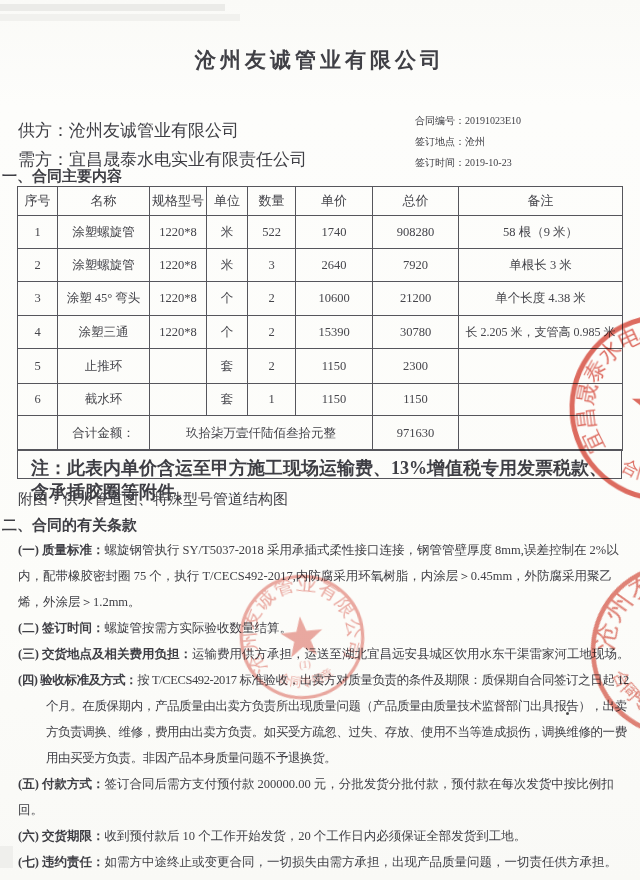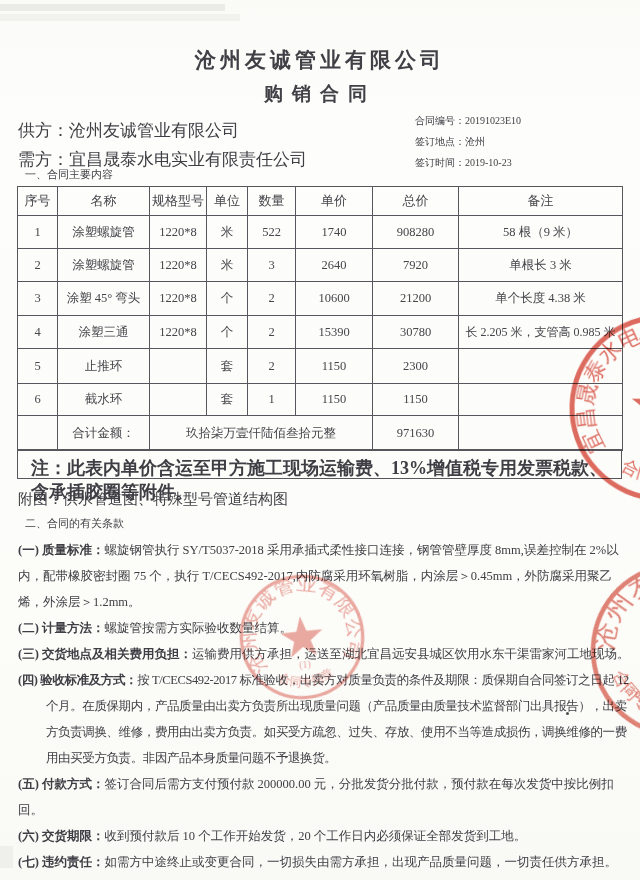--- a/index.html
+++ b/index.html
@@ -11,21 +11,21 @@
   .a1{left:0;top:4px;width:225px;height:7px;background:#ebebe8;}
   .a2{left:0;top:14px;width:240px;height:7px;background:#f1f1ee;}
   .a3{left:0;top:846px;width:13px;height:22px;background:#efefec;}
   .speck{left:566px;top:712px;width:3px;height:3px;border-radius:50%;background:#4a4a4a;}
   .company-title{top:46px;left:0;width:100%;text-align:center;font-size:21px;font-weight:bold;letter-spacing:4px;color:#404046;}
   .doc-title{top:81px;left:0;width:100%;text-align:center;font-size:19px;font-weight:bold;letter-spacing:9px;color:#404046;}
   .party{left:18px;font-size:17px;}
   .party-supplier{top:119px;}
   .party-buyer{top:148px;}
   .meta{left:415px;top:110px;font-size:10px;line-height:21px;}
-  .sec-title{left:25px;font-size:11px;font-weight:normal;}
+  .sec-title{left:2px;font-size:15px;font-weight:bold;}
   .sec1{top:167px;}
   .sec2{top:516px;}
   .contract-table{position:absolute;left:17px;top:186px;width:605px;border-collapse:collapse;table-layout:fixed;font-size:12.5px;color:#45454b;padding-left:20px;}
   .contract-table th,.contract-table td{border:1px solid #56565c;text-align:center;vertical-align:middle;padding:0;font-weight:normal;overflow:hidden;}
   .contract-table th{font-size:13px;}
   .rk4{font-size:12px;line-height:14px;padding:0 24px;}
   .note-box{left:17px;top:449px;width:605px;height:30px;border:1px solid #56565c;box-sizing:border-box;font-size:18px;font-weight:bold;padding:6px 0 0 13px;}
   .attachment{left:18px;top:490px;font-size:15px;}
   .clauses{left:18px;top:537px;width:612px;font-size:12.5px;line-height:26px;}
   .clauses p{margin:0;}
@@ -40,21 +40,20 @@
 <body>
 
 <div class="page">
 
   <div class="abs a1"></div>
   <div class="abs a2"></div>
   <div class="abs a3"></div>
   <div class="abs speck"></div>
 
   <div class="abs company-title">沧州友诚管业有限公司</div>
-  <div class="abs doc-title">购销合同</div>
 
   <div class="abs party party-supplier">
     <span>供方：</span><span>沧州友诚管业有限公司</span>
   </div>
   <div class="abs party party-buyer">
     <span>需方：</span><span>宜昌晟泰水电实业有限责任公司</span>
   </div>
 
   <div class="abs meta">
     <div><span>合同编号：</span><span>20191023E10</span></div>
@@ -157,21 +156,21 @@
     </table>
 
   <div class="abs note-box">注：此表内单价含运至甲方施工现场运输费、13%增值税专用发票税款、含承插胶圈等附件。</div>
 
   <div class="abs attachment">附图：供水管道图、特殊型号管道结构图</div>
 
   <div class="abs sec-title sec2">二、合同的有关条款</div>
 
   <div class="abs clauses">
     <p><span class="b">(一) 质量标准：</span><span>螺旋钢管执行 SY/T5037-2018 采用承插式柔性接口连接，钢管管壁厚度 8mm,误差控制在 2%以内，配带橡胶密封圈 75 个，执行 T/CECS492-2017,内防腐采用环氧树脂，内涂层＞0.45mm，外防腐采用聚乙烯，外涂层＞1.2mm。</span></p>
-    <p><span class="b">(二) 计量方法：</span><span>螺旋管按需方实际验收数量结算。</span></p>
+    <p><span class="b">(二) 签订时间：</span><span>螺旋管按需方实际验收数量结算。</span></p>
     <p><span class="b">(三) 交货地点及相关费用负担：</span><span>运输费用供方承担，运送至湖北宜昌远安县城区饮用水东干渠雷家河工地现场。</span></p>
     <p class="clause-4"><span class="b">(四) 验收标准及方式：</span><span>按 T/CECS492-2017 标准验收，出卖方对质量负责的条件及期限：质保期自合同签订之日起 12 个月。在质保期内，产品质量由出卖方负责所出现质量问题（产品质量由质量技术监督部门出具报告），出卖方负责调换、维修，费用由出卖方负责。如买受方疏忽、过失、存放、使用不当等造成损伤，调换维修的一费用由买受方负责。非因产品本身质量问题不予退换货。</span></p>
     <p><span class="b">(五) 付款方式：</span><span>签订合同后需方支付预付款 200000.00 元，分批发货分批付款，预付款在每次发货中按比例扣回。</span></p>
     <p><span class="b">(六) 交货期限：</span><span>收到预付款后 10 个工作开始发货，20 个工作日内必须保证全部发货到工地。</span></p>
     <p><span class="b">(七) 违约责任：</span><span>如需方中途终止或变更合同，一切损失由需方承担，出现产品质量问题，一切责任供方承担。</span></p>
   </div>
 
   <div class="stamp stamp-a">
     <svg viewBox="0 0 210 210" width="210" height="210">
       <defs>

